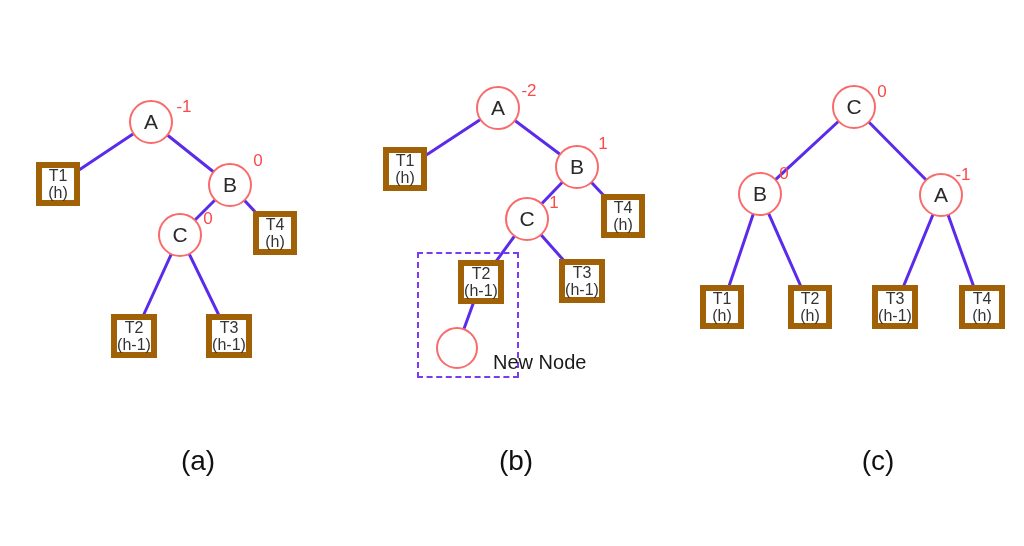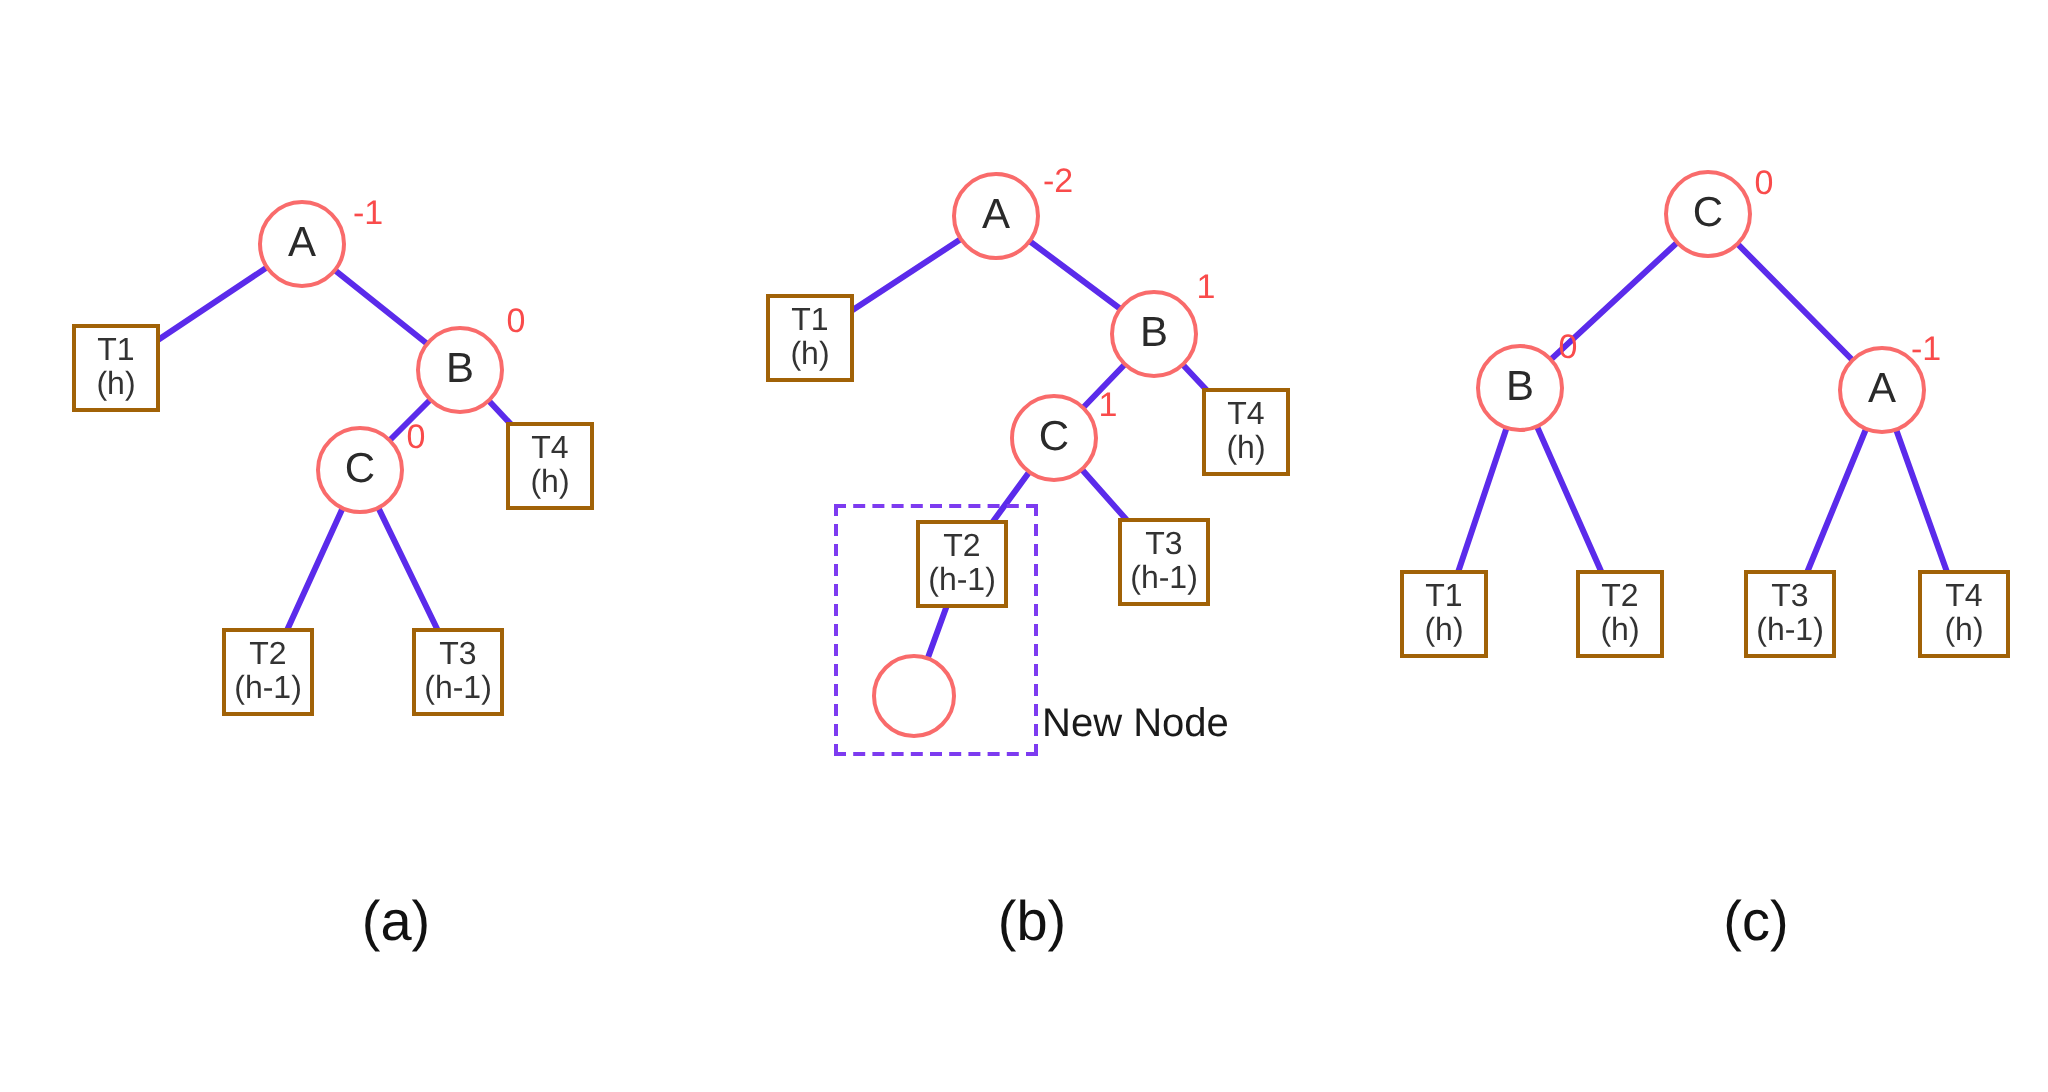--- a/index.html
+++ b/index.html
@@ -9,21 +9,21 @@
   }
   .edges{position:absolute;left:0;top:0;width:1024px;height:546px;z-index:1;}
   .edges line{stroke:#5b2beb;stroke-width:3;stroke-linecap:round;}
   .node{
     position:absolute;width:44px;height:44px;border:2px solid #f96b6b;border-radius:50%;
     background:#ffffff;box-sizing:border-box;z-index:2;
     display:flex;align-items:center;justify-content:center;
     font-size:21px;color:#2a2a2a;
   }
   .leaf{
-    position:absolute;height:44px;border:2px solid #a16207;background:#ffffff;
+    position:absolute;height:44px;border:6px solid #a16207;background:#ffffff;
     box-sizing:border-box;z-index:2;
     display:flex;flex-direction:column;align-items:center;justify-content:center;
     font-size:16px;line-height:17px;color:#333333;text-align:center;
   }
   .bf{
     position:absolute;transform:translate(-50%,-50%);z-index:3;
     font-size:17px;color:#f94b4b;white-space:nowrap;
   }
   .dashed-box{
     position:absolute;border:2px dashed #7d3bf0;background:transparent;
@@ -124,21 +124,21 @@
     <span>(h-1)</span>
   </div>
   <div class="leaf" style="left:559px;top:259px;width:46px">
     <span>T3</span>
     <span>(h-1)</span>
   </div>
 
   <div class="node" style="left:436px;top:327px;width:42px;height:42px">
       <span></span>
     </div>
-  <div class="annotation" style="left:521px;top:351px">New Node</div>
+  <div class="annotation" style="left:493px;top:351px">New Node</div>
 
   <div class="node" style="left:832px;top:85px">
       <span>C</span>
     </div>
   <div class="bf" style="left:882px;top:92px">0</div>
   <div class="node" style="left:738px;top:172px">
       <span>B</span>
     </div>
   <div class="bf" style="left:784px;top:174px">0</div>
   <div class="node" style="left:919px;top:173px">

